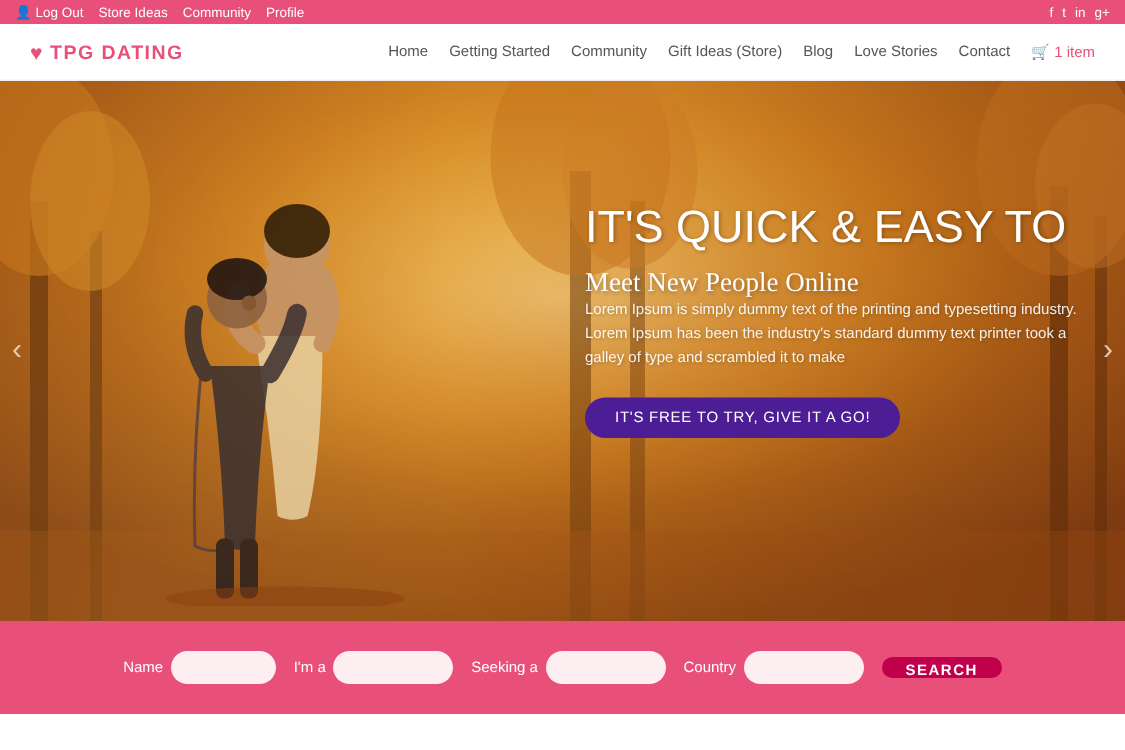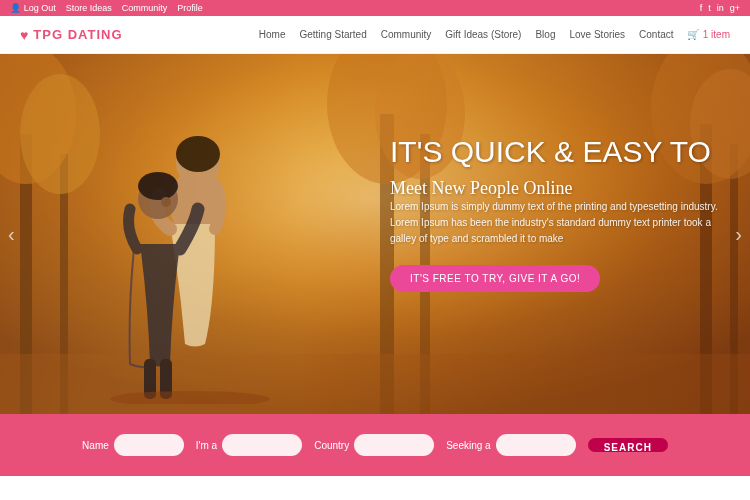--- a/index.html
+++ b/index.html
@@ -101,21 +101,21 @@
       font-size: 18px;
       font-family: Georgia, serif;
     }
     .hero-body {
       font-size: 10px;
       line-height: 1.6;
       margin-bottom: 18px;
       opacity: 0.9;
     }
     .hero-btn {
-      background: #ec4899;
+      background: #4c1d95;
       color: white;
       border: none;
       padding: 8px 20px;
       border-radius: 20px;
       font-size: 10px;
       cursor: pointer;
       letter-spacing: 0.5px;
       text-transform: uppercase;
     }
 
@@ -328,30 +328,30 @@
   </div>
   <div class="form-group">
     <span class="form-label">I'm a</span>
     <select class="form-select">
       <option></option>
       <option>Man</option>
       <option>Woman</option>
     </select>
   </div>
   <div class="form-group">
+    <span class="form-label">Seeking a</span>
+    <select class="form-select">
+      <option></option>
+      <option>Man</option>
+      <option>Woman</option>
+    </select>
+  </div>
+  <div class="form-group">
     <span class="form-label">Country</span>
     <select class="form-select">
       <option></option>
       <option>USA</option>
       <option>UK</option>
       <option>Australia</option>
     </select>
   </div>
-  <div class="form-group">
-    <span class="form-label">Seeking a</span>
-    <select class="form-select">
-      <option></option>
-      <option>Man</option>
-      <option>Woman</option>
-    </select>
-  </div>
   <button class="search-btn">SEARCH</button>
 </div>
 
 </body></html>

